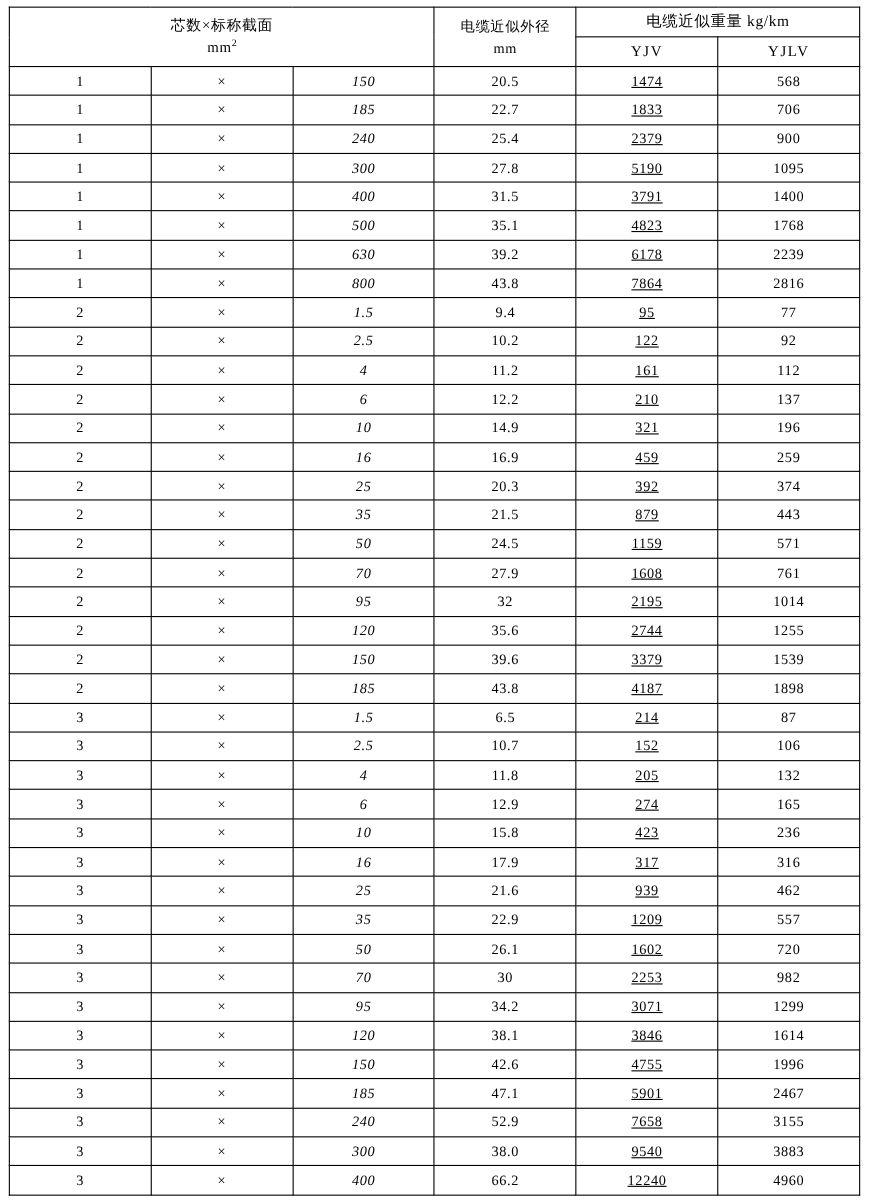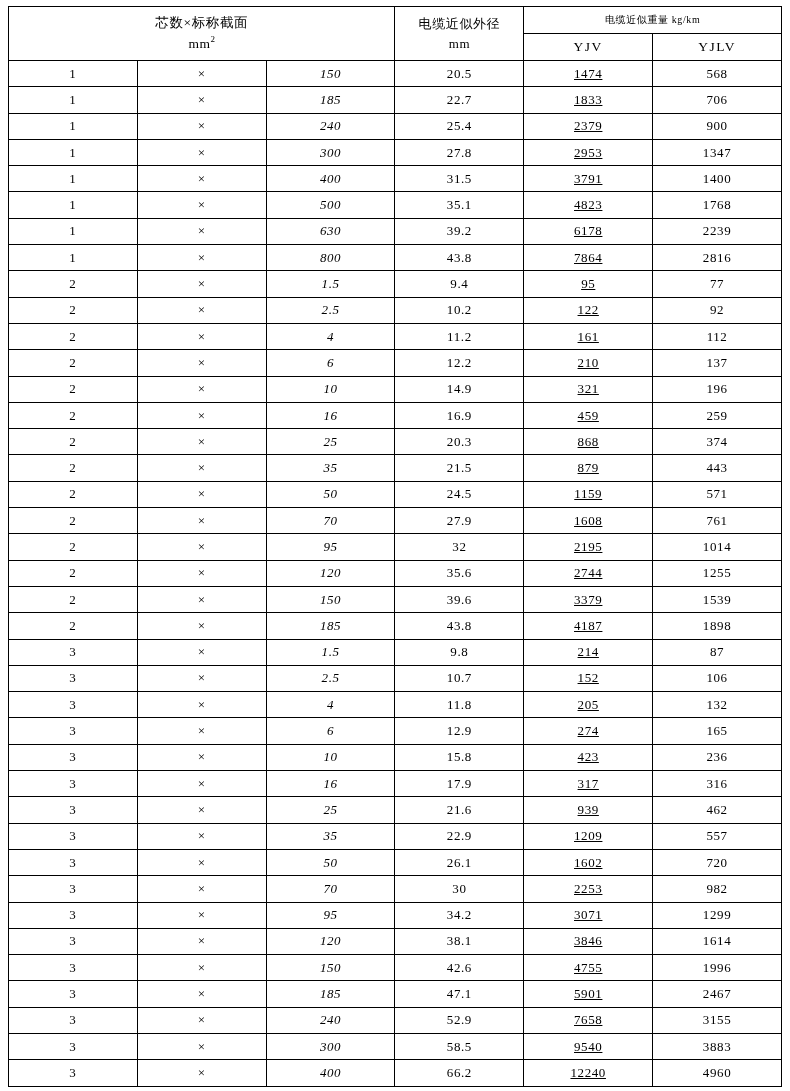--- a/index.html
+++ b/index.html
@@ -40,21 +40,21 @@
     font-size: 13.5px;
     line-height: 1.45;
   }
   thead th.head-dia {
     height: 52px;
     font-size: 13px;
     line-height: 1.45;
   }
   thead th.head-weight {
     height: 26px;
-    font-size: 10px;
+    font-size: 14px;
   }
   thead th.head-sub {
     height: 26px;
     font-size: 13.5px;
     letter-spacing: 1.5px;
   }
   .sup {
     font-size: 9px;
     vertical-align: super;
     letter-spacing: 0;
@@ -136,22 +136,22 @@
           <td class="c-section">240</td>
           <td class="c-dia">25.4</td>
           <td class="c-yjv">2379</td>
           <td class="c-yjlv">900</td>
         </tr>
         <tr>
           <td class="c-cores">1</td>
           <td class="c-times">×</td>
           <td class="c-section">300</td>
           <td class="c-dia">27.8</td>
-          <td class="c-yjv">2953</td>
-          <td class="c-yjlv">1347</td>
+          <td class="c-yjv">5190</td>
+          <td class="c-yjlv">1095</td>
         </tr>
         <tr>
           <td class="c-cores">1</td>
           <td class="c-times">×</td>
           <td class="c-section">400</td>
           <td class="c-dia">31.5</td>
           <td class="c-yjv">3791</td>
           <td class="c-yjlv">1400</td>
         </tr>
         <tr>
@@ -224,21 +224,21 @@
           <td class="c-section">16</td>
           <td class="c-dia">16.9</td>
           <td class="c-yjv">459</td>
           <td class="c-yjlv">259</td>
         </tr>
         <tr>
           <td class="c-cores">2</td>
           <td class="c-times">×</td>
           <td class="c-section">25</td>
           <td class="c-dia">20.3</td>
-          <td class="c-yjv">868</td>
+          <td class="c-yjv">392</td>
           <td class="c-yjlv">374</td>
         </tr>
         <tr>
           <td class="c-cores">2</td>
           <td class="c-times">×</td>
           <td class="c-section">35</td>
           <td class="c-dia">21.5</td>
           <td class="c-yjv">879</td>
           <td class="c-yjlv">443</td>
         </tr>
@@ -287,21 +287,21 @@
           <td class="c-times">×</td>
           <td class="c-section">185</td>
           <td class="c-dia">43.8</td>
           <td class="c-yjv">4187</td>
           <td class="c-yjlv">1898</td>
         </tr>
         <tr>
           <td class="c-cores">3</td>
           <td class="c-times">×</td>
           <td class="c-section">1.5</td>
-          <td class="c-dia">9.8</td>
+          <td class="c-dia">6.5</td>
           <td class="c-yjv">214</td>
           <td class="c-yjlv">87</td>
         </tr>
         <tr>
           <td class="c-cores">3</td>
           <td class="c-times">×</td>
           <td class="c-section">2.5</td>
           <td class="c-dia">10.7</td>
           <td class="c-yjv">152</td>
           <td class="c-yjlv">106</td>
@@ -407,21 +407,21 @@
           <td class="c-times">×</td>
           <td class="c-section">240</td>
           <td class="c-dia">52.9</td>
           <td class="c-yjv">7658</td>
           <td class="c-yjlv">3155</td>
         </tr>
         <tr>
           <td class="c-cores">3</td>
           <td class="c-times">×</td>
           <td class="c-section">300</td>
-          <td class="c-dia">58.5</td>
+          <td class="c-dia">38.0</td>
           <td class="c-yjv">9540</td>
           <td class="c-yjlv">3883</td>
         </tr>
         <tr>
           <td class="c-cores">3</td>
           <td class="c-times">×</td>
           <td class="c-section">400</td>
           <td class="c-dia">66.2</td>
           <td class="c-yjv">12240</td>
           <td class="c-yjlv">4960</td>

